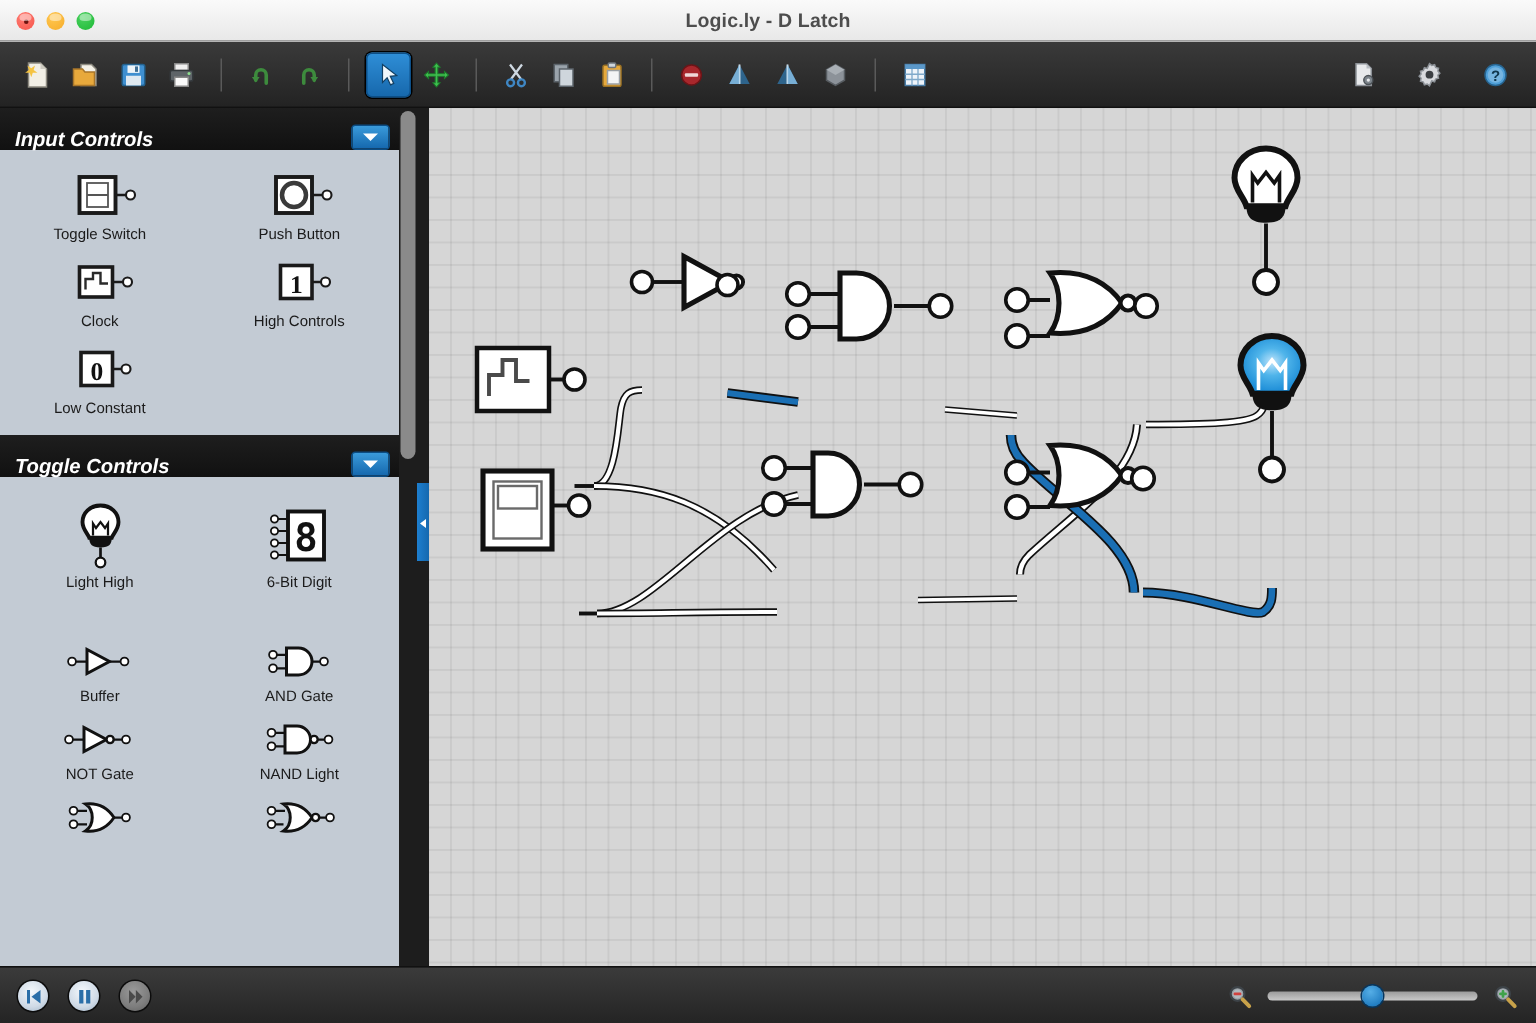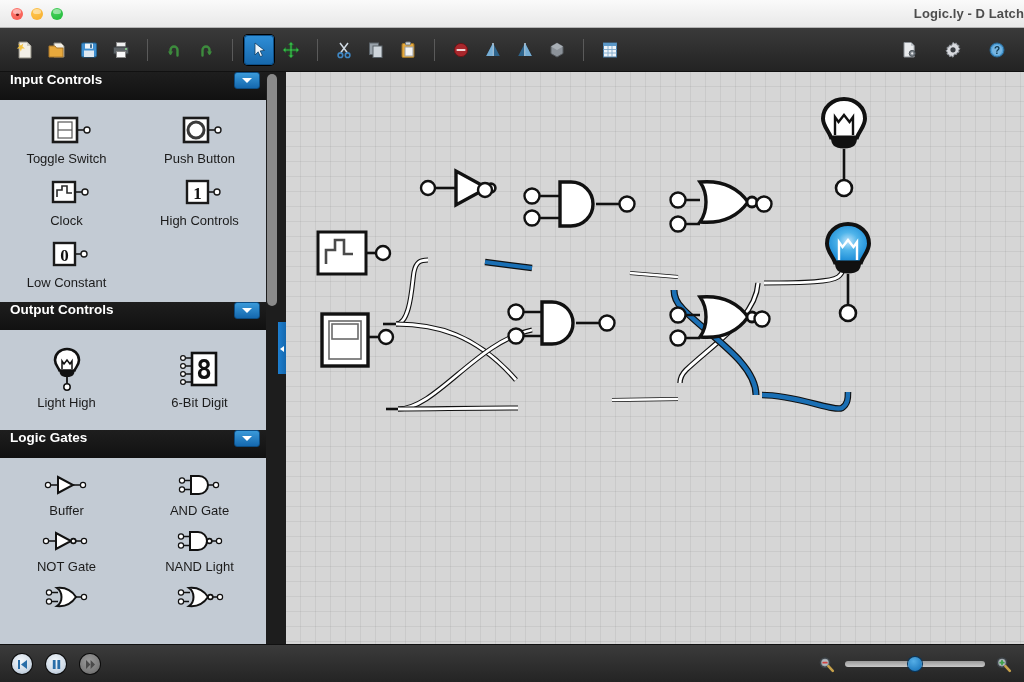--- a/index.html
+++ b/index.html
@@ -13,52 +13,52 @@
   #lights { position:absolute; left:11px; top:0; height:28px; display:flex;
     align-items:center; gap:8px; }
   .light { width:12px; height:12px; border-radius:50%; position:relative; }
   .light::after{ content:""; position:absolute; left:2px; top:1px; width:8px; height:5px;
     border-radius:50% 50% 40% 40%; background:rgba(255,255,255,.45); }
   .l-close{ background:radial-gradient(circle at 35% 30%,#ff7b72,#f6564b); }
   .l-close::before{ content:""; position:absolute; left:4.5px; top:4.5px; width:3px;
     height:3px; border-radius:50%; background:#6d1410; }
   .l-min{ background:radial-gradient(circle at 35% 30%,#ffc64f,#f6ad2b); }
   .l-max{ background:radial-gradient(circle at 35% 30%,#4ad15f,#1db935); }
-  #win-title { width:100%; text-align:right; font-size:13px; font-weight:bold;
+  #win-title { width:100%; text-align:center; font-size:13px; font-weight:bold;
     color:#4d4d4d; letter-spacing:.1px; }
 
   
   #toolbar { position:absolute; left:0; top:28px; width:1024px; height:44px;
     background:linear-gradient(#3a3a3a,#232323); border-bottom:1px solid #111;
     display:flex; align-items:center; }
   #tb-left { display:flex; align-items:center; padding-left:10px; gap:2px; }
   #tb-right { position:absolute; right:12px; display:flex; align-items:center; gap:14px; }
   .tbtn { width:30px; height:30px; border-radius:4px; display:flex;
     align-items:center; justify-content:center; }
   .tbtn.active { background:linear-gradient(#2f8fd8,#1667ab);
     box-shadow:inset 0 0 0 1px #0d4f87, 0 0 0 1px #000; }
   .sep { width:1px; height:22px; background:#5a5a5a; margin:0 9px; }
 
   
   #sidebar { position:absolute; left:0; top:72px; width:266px; height:572px;
     background:#c3cbd4; overflow:hidden; }
   .sec-head { height:28px; background:linear-gradient(#1e1e1e,#111);
-    display:flex; align-items:flex-start; padding:0 6px 0 10px; }
+    display:flex; align-items:flex-end; padding:0 6px 0 10px;font-style:italic; }
   .sec-head .ttl { color:#fff; font-size:13.5px; font-weight:bold; flex:1; }
   .disclose { width:26px; height:17px; border-radius:3px;
     background:linear-gradient(#3a9ada,#1568ae); border:1px solid #0c4c82;
     display:flex; align-items:center; justify-content:center; }
   .disclose i { display:block; width:0; height:0; border-left:5px solid transparent;
     border-right:5px solid transparent; border-top:5px solid #fff; }
   .sec-body { background:#c3cbd4; padding:6px 0 10px 0; }
   .grid2 { display:flex; flex-wrap:wrap; }
   .cell { width:50%; display:flex; flex-direction:column; align-items:center;
     padding:6px 0 2px 0; }
   .cell .glyph { height:36px; display:flex; align-items:center; justify-content:center; }
-  .cell .cap { font-size:13px; color:#1b1b1b; margin-top:3px; }
+  .cell .cap { font-size:10px; color:#1b1b1b; margin-top:3px; }
 
   
   #sb-track { position:absolute; left:266px; top:72px; width:13px; height:572px;
     background:#1d1d1d; }
   #sb-thumb { position:absolute; left:267px; top:74px; width:10px; height:232px;
     background:#8a8a8a; border-radius:5px; }
   #splitter { position:absolute; left:278px; top:72px; width:8px; height:572px;
     background:#1d1d1d; }
   #split-handle { position:absolute; left:278px; top:322px; width:8px; height:52px;
     background:linear-gradient(90deg,#1d7fd0,#1568ae); }
@@ -330,21 +330,21 @@
             <circle cx="45" cy="17" r="3" fill="#fff" stroke="#1a1a1a" stroke-width="1.4"></circle>
           </svg>
         </span>
         <span class="cap">Low Constant</span>
       </div>
       <div class="cell"></div>
     </div>
   </div>
 
   <div class="sec-head">
-    <span class="ttl">Output Controls</span>
+    <span class="ttl">Toggle Controls</span>
     <span class="disclose">
         <i></i>
       </span>
   </div>
   <div class="sec-body" style="padding-top:10px;padding-bottom:18px;">
     <div class="grid2">
       <div class="cell">
         <span class="glyph" style="height:46px">
           <svg width="56" height="48" viewBox="0 0 56 48">
             <path d="M28 4c-7 0-12 5-12 11 0 5 3.5 7.5 4.5 10.5h15C36.5 22.5 40 20 40 15c0-6-5-11-12-11z" fill="#fff" stroke="#111" stroke-width="2.6"></path>
@@ -370,26 +370,20 @@
               <circle cx="11" cy="29" r="2.4"></circle>
                 <circle cx="11" cy="37" r="2.4"></circle>
             </g>
           </svg>
         </span>
         <span class="cap">6-Bit Digit</span>
       </div>
     </div>
   </div>
 
-  <div class="sec-head">
-    <span class="ttl">Logic Gates</span>
-    <span class="disclose">
-        <i></i>
-      </span>
-  </div>
   <div class="sec-body">
     <div class="grid2">
       <div class="cell">
         <span class="glyph" style="height:30px">
           <svg width="70" height="28" viewBox="0 0 70 28">
             <path d="M26 6v16l15-8z" fill="#fff" stroke="#111" stroke-width="2"></path>
             <path d="M18 14h8M41 14h8" stroke="#111" stroke-width="1.5"></path>
             <circle cx="16" cy="14" r="2.6" fill="#fff" stroke="#111" stroke-width="1.2"></circle>
             <circle cx="51" cy="14" r="2.6" fill="#fff" stroke="#111" stroke-width="1.2"></circle>
           </svg>

